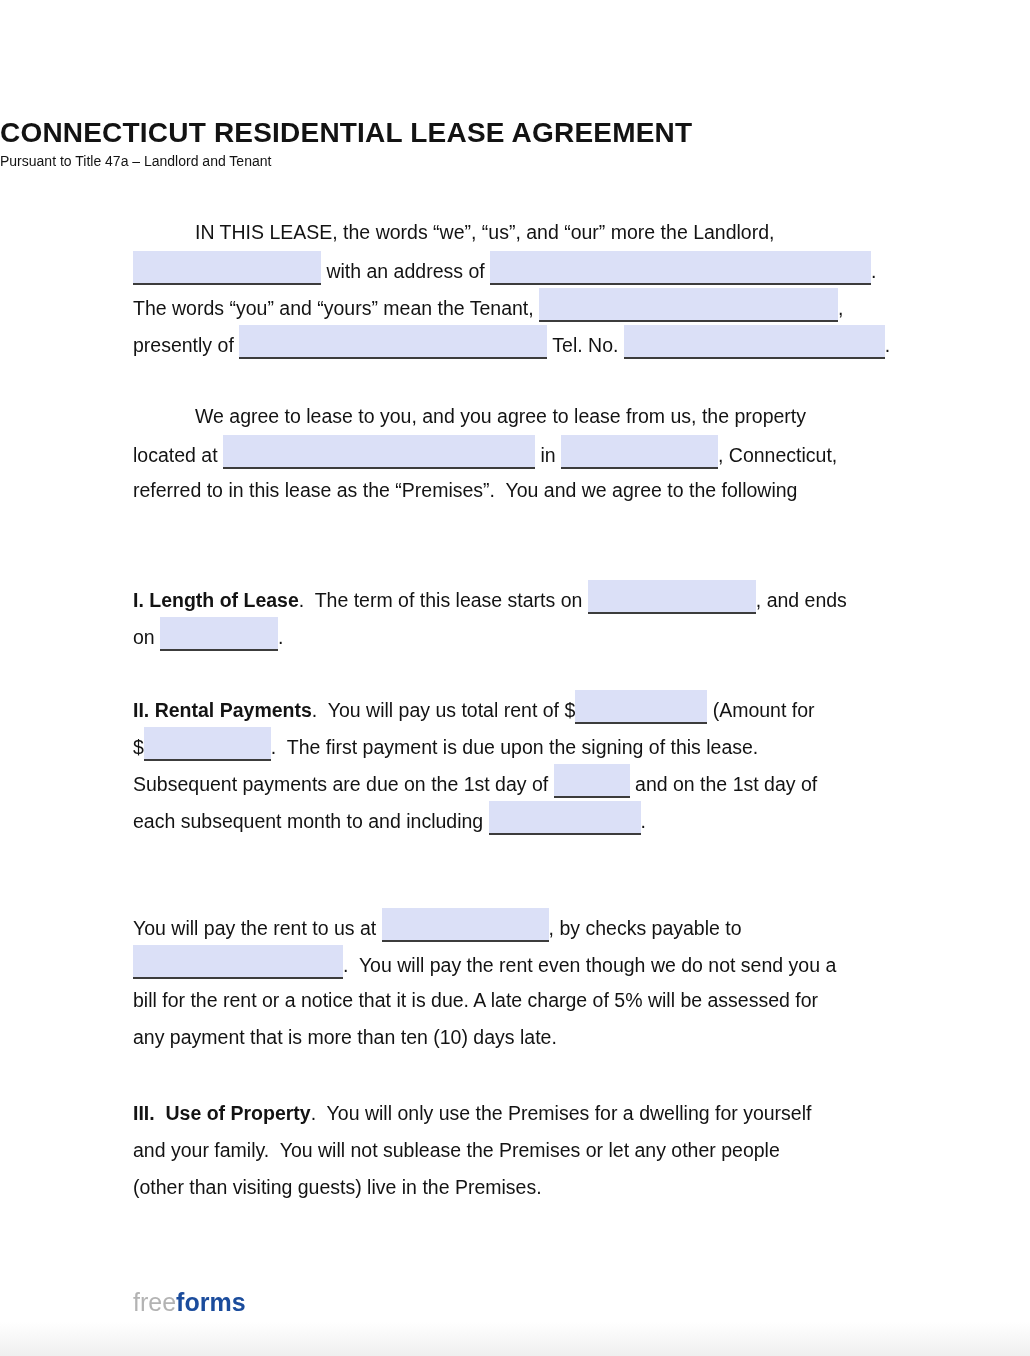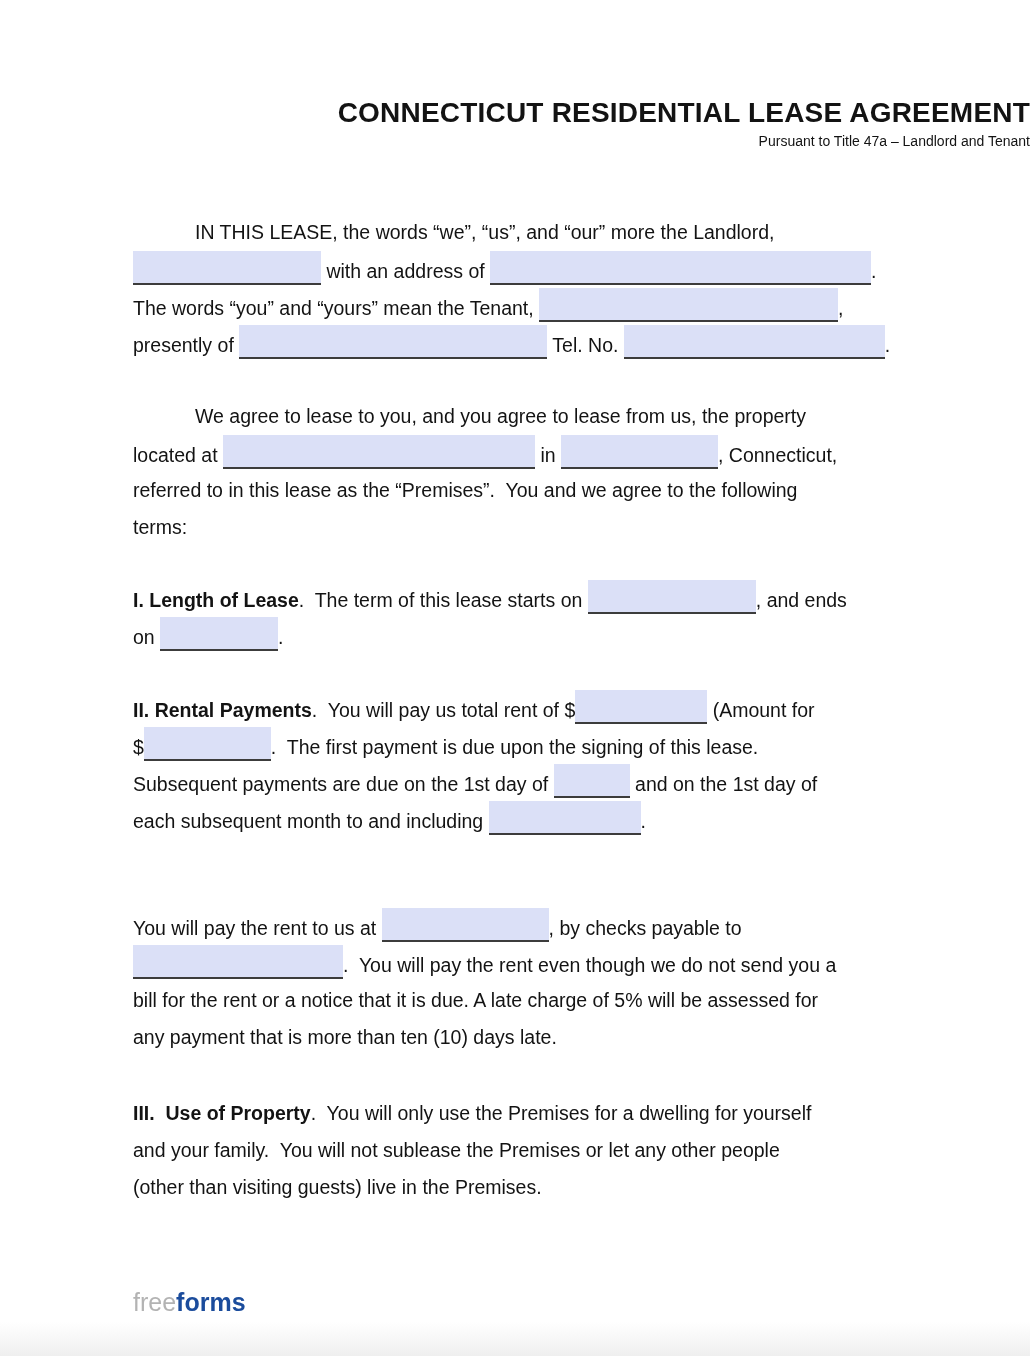--- a/index.html
+++ b/index.html
@@ -7,24 +7,24 @@
     position: relative;
     width: 1030px;
     height: 1356px;
     background: #ffffff;
     font-family: "Liberation Sans", sans-serif;
     color: #131313;
     overflow: hidden;
   }
   .header {
     position: absolute;
-    top: 96px;
+    top: 116px;
     left: 0;
     width: 100%;
-    text-align: right;
+    text-align: left;
   }
   .doc-title {
     font-size: 28px;
     font-weight: bold;
     letter-spacing: 0.2px;
     line-height: 34px;
   }
   .doc-subtitle {
     font-size: 14px;
     line-height: 20px;
@@ -84,21 +84,20 @@
     <div class="line indented"><span>IN THIS LEASE, the words “we”, “us”, and “our” more the Landlord,</span></div>
     <div class="line"><span class="blank" style="width:188px"></span><span> with an address of </span><span class="blank" style="width:381px"></span><span>.</span></div>
     <div class="line"><span>The words “you” and “yours” mean the Tenant, </span><span class="blank" style="width:299px"></span><span>,</span></div>
     <div class="line"><span>presently of </span><span class="blank" style="width:308px"></span><span> Tel. No. </span><span class="blank" style="width:261px"></span><span>.</span></div>
   </div>
 
   <div class="block" style="top:398px">
     <div class="line indented"><span>We agree to lease to you, and you agree to lease from us, the property</span></div>
     <div class="line"><span>located at </span><span class="blank" style="width:312px"></span><span> in </span><span class="blank" style="width:157px"></span><span>, Connecticut,</span></div>
     <div class="line"><span>referred to in this lease as the “Premises”.  You and we agree to the following</span></div>
-    <div class="line"><span>terms:</span></div>
   </div>
 
   <div class="block" style="top:580px">
     <div class="line"><span class="bold">I. Length of Lease</span><span>.  The term of this lease starts on </span><span class="blank" style="width:168px"></span><span>, and ends</span></div>
     <div class="line"><span>on </span><span class="blank" style="width:118px"></span><span>.</span></div>
   </div>
 
   <div class="block" style="top:690px">
     <div class="line"><span class="bold">II. Rental Payments</span><span>.  You will pay us total rent of $</span><span class="blank" style="width:132px"></span><span> (Amount for</span></div>
     <div class="line"><span>$</span><span class="blank" style="width:127px"></span><span>.  The first payment is due upon the signing of this lease.</span></div>

